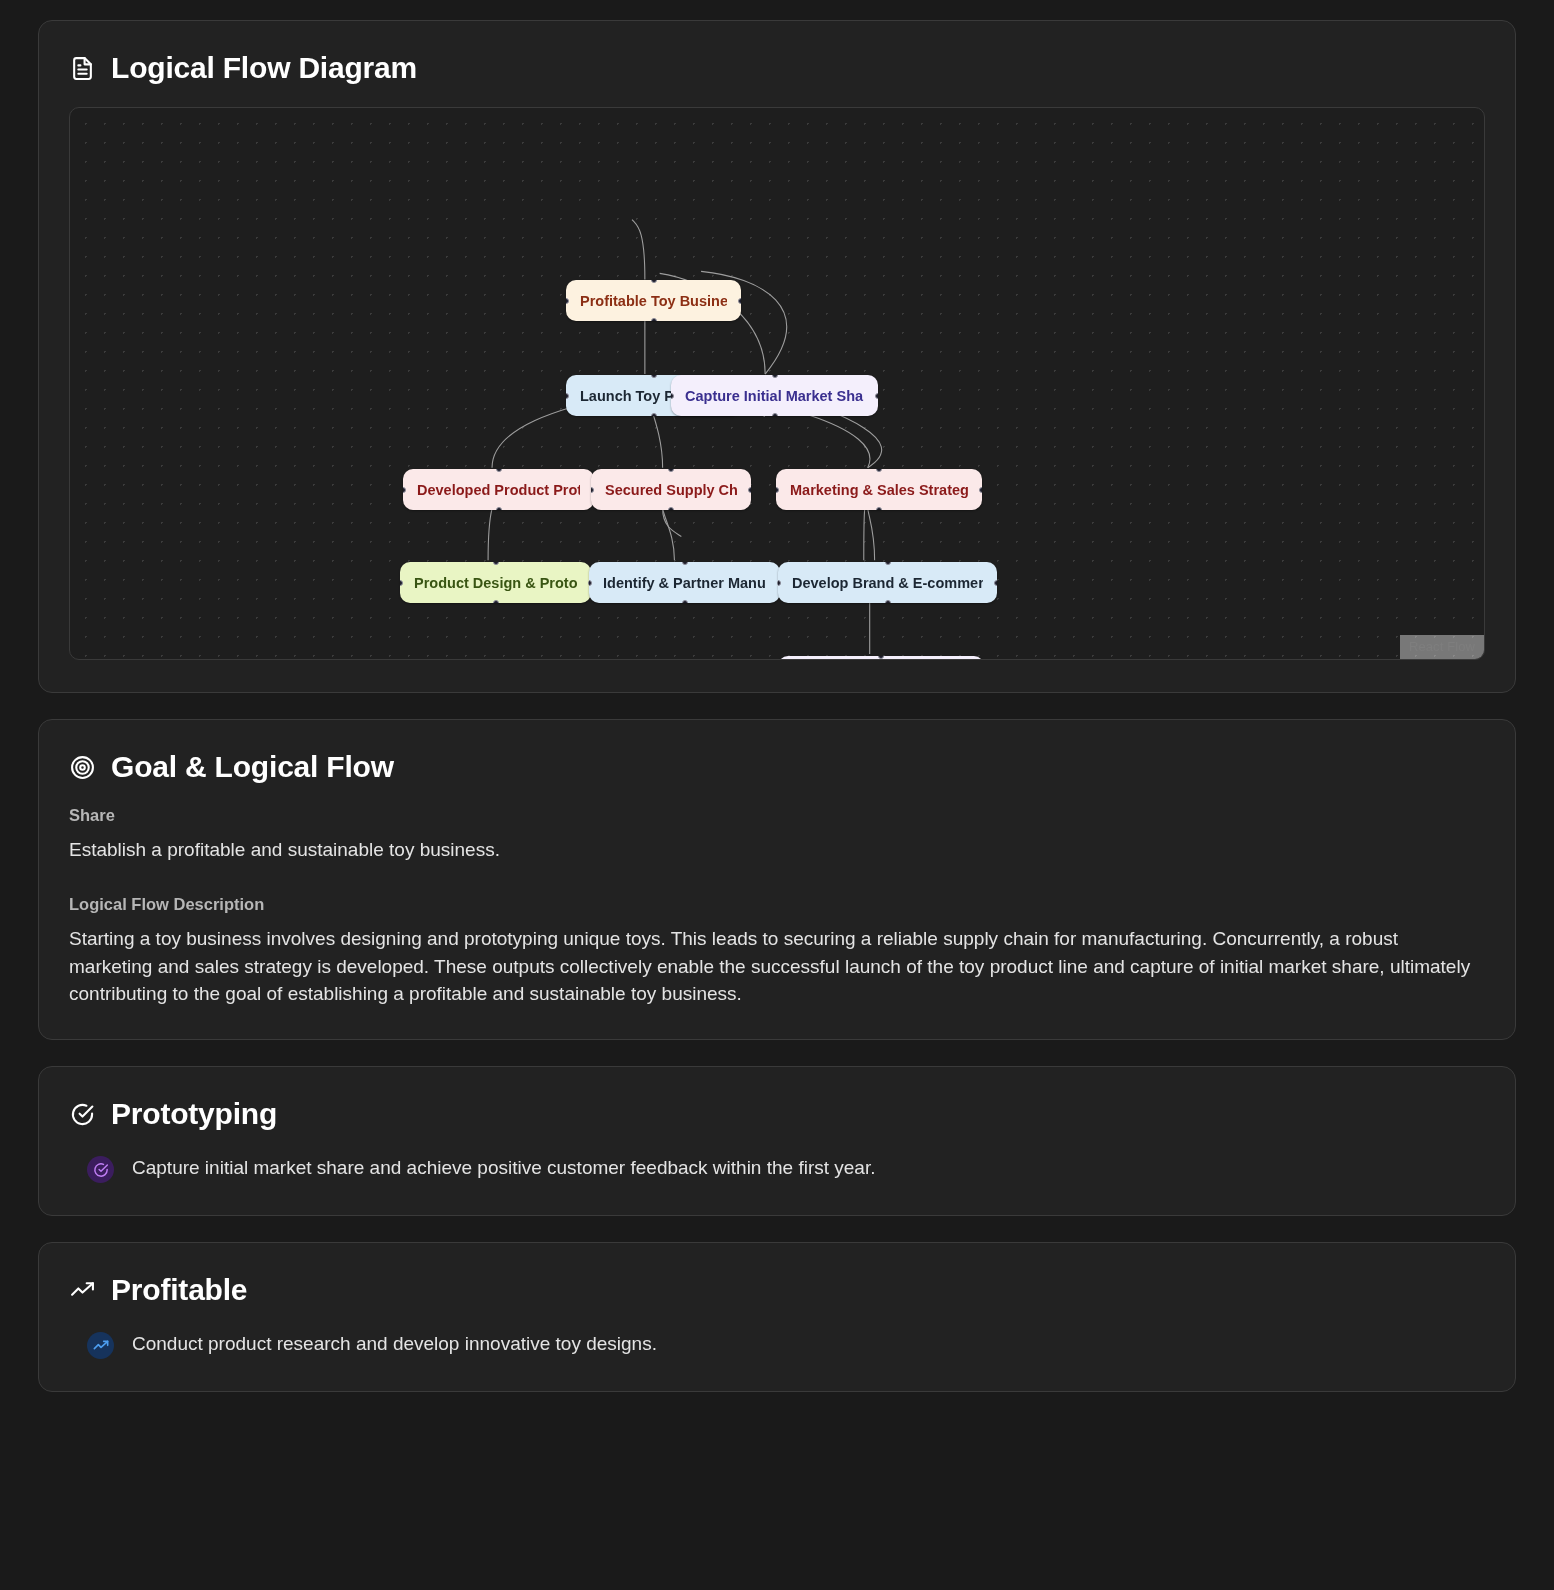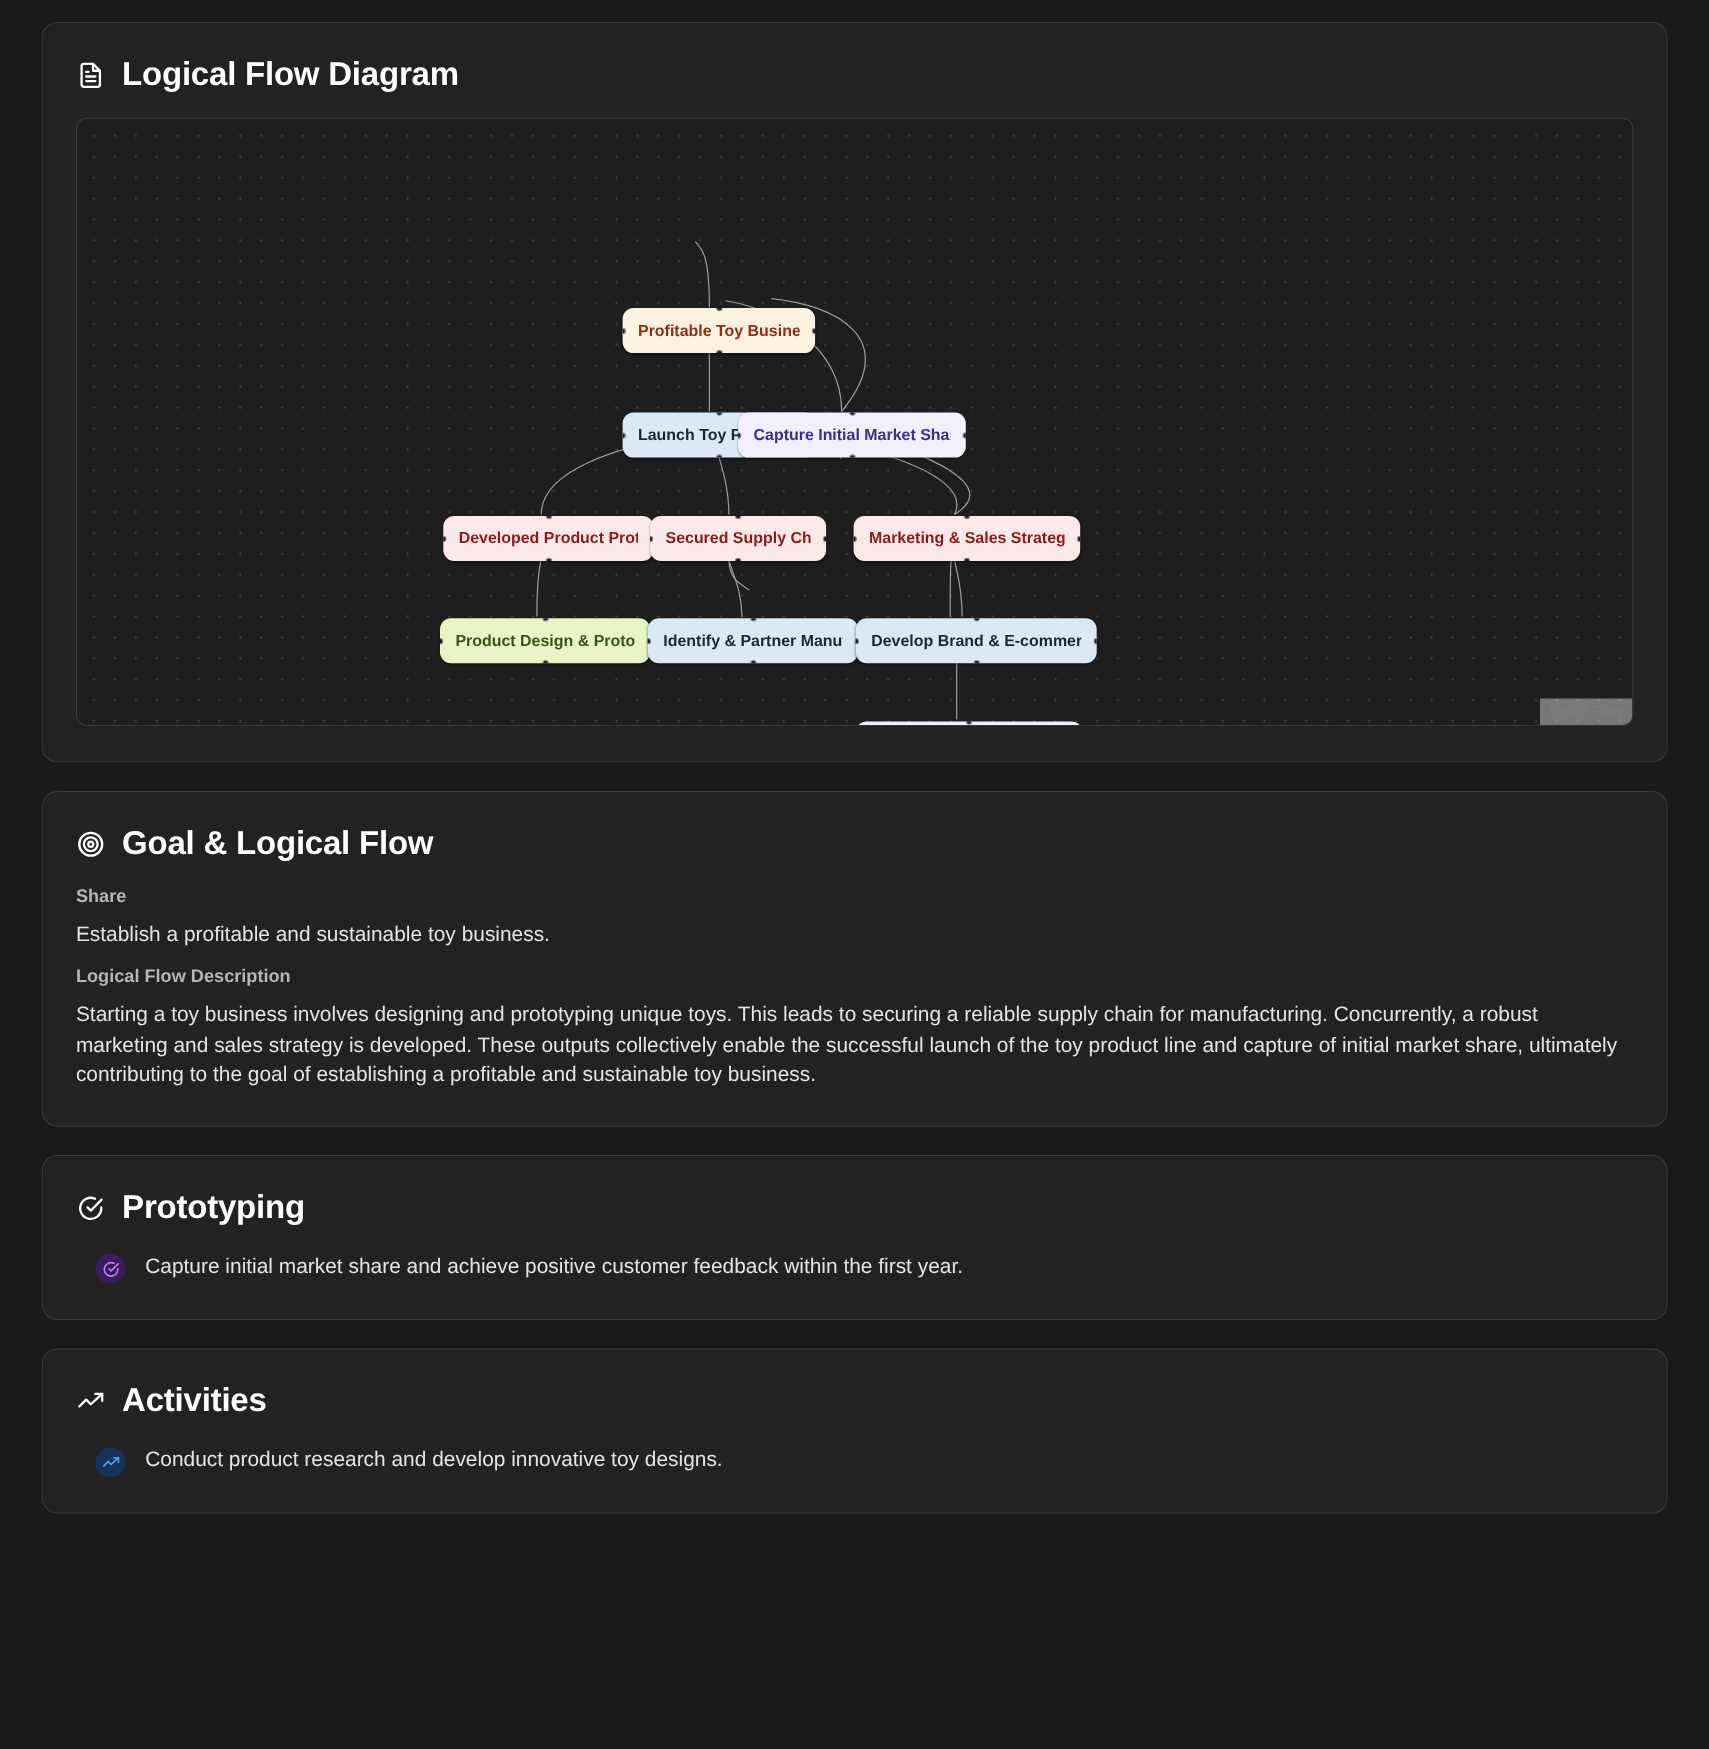--- a/index.html
+++ b/index.html
@@ -111,21 +111,21 @@
   }
 
   
   .sub-label {
     color: #b6b6b6;
     font-size: 16.5px;
     font-weight: bold;
     margin-top: 6px;
     margin-bottom: 11px;
   }
-  .sub-label.spaced { margin-top: 16px; }
+  .sub-label.spaced { margin-top: 32px; }
   .body-text {
     color: #e4e4e4;
     font-size: 19px;
     line-height: 1.44;
   }
 
   
   .list { display: flex; flex-direction: column; gap: 32px; margin-top: 24px; padding-left: 18px; }
   .list-item { display: flex; align-items: flex-start; gap: 18px; }
   .badge {
@@ -318,21 +318,21 @@
   </section>
 
   <section class="card">
     <h2 class="card-title">
       <span class="tico">
         <svg viewBox="0 0 24 24" width="25" height="25" fill="none" stroke="currentColor" stroke-width="2" stroke-linecap="round" stroke-linejoin="round">
           <polyline points="2 16 8 10 12 14 22 5"></polyline>
           <polyline points="16 5 22 5 22 11"></polyline>
         </svg>
       </span>
-      <span>Activities</span>
+      <span>Profitable</span>
     </h2>
 
     <div class="list">
       <div class="list-item">
         <span class="badge act">
           <svg viewBox="0 0 24 24" width="16" height="16" fill="none" stroke="currentColor" stroke-width="2.4" stroke-linecap="round" stroke-linejoin="round">
             <polyline points="2 16 8 10 12 14 22 5"></polyline>
             <polyline points="16 5 22 5 22 11"></polyline>
           </svg>
         </span>

